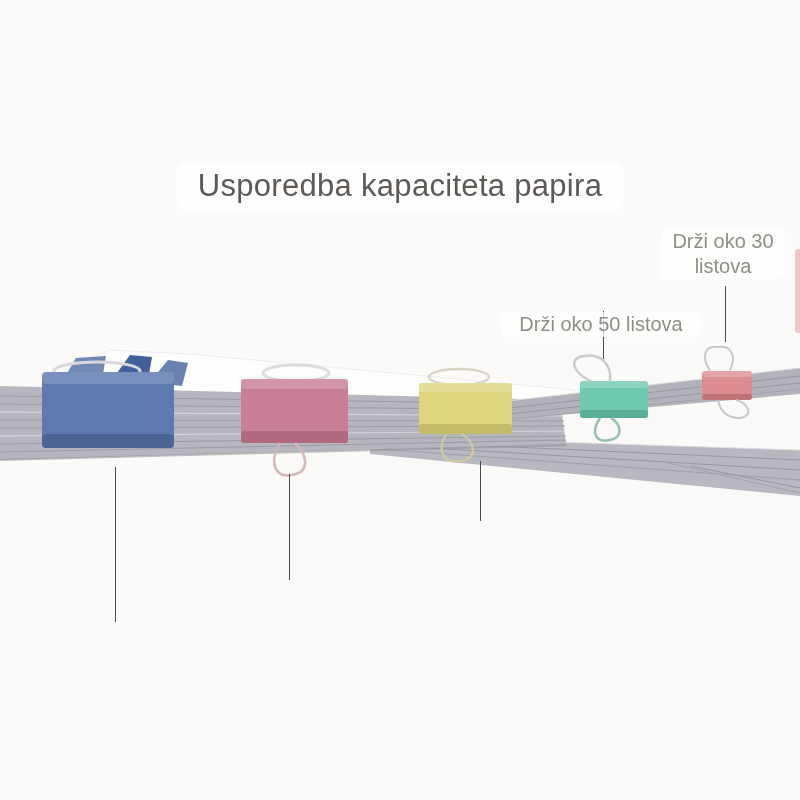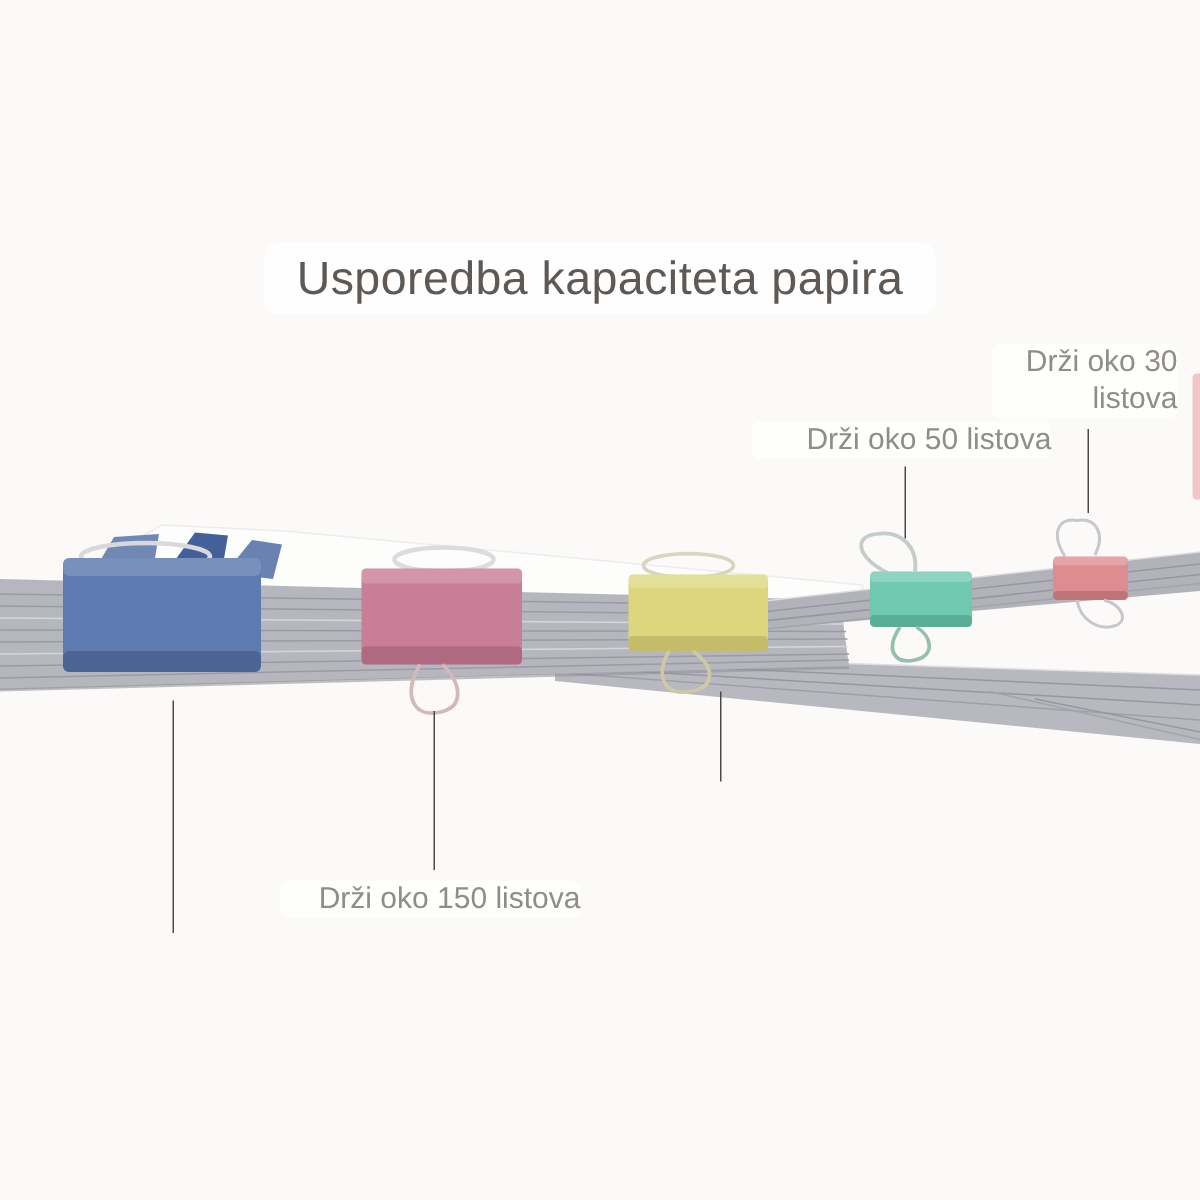--- a/index.html
+++ b/index.html
@@ -12,23 +12,23 @@
   .title{
     position:absolute;top:141px;left:0;width:800px;text-align:center;
     font-size:31px;font-weight:400;color:#5e5955;letter-spacing:.3px;
   }
   .title span{
     display:inline-block;background:rgba(255,255,255,.8);
     border-radius:10px;padding:6px 22px;
   }
   .annot-text{
     position:absolute;color:#8f8c89;font-size:20px;line-height:25px;
-    text-align:right;background:rgba(255,255,255,.72);border-radius:6px;
+    text-align:center;background:rgba(255,255,255,.72);border-radius:6px;
   }
-  .nowrap{white-space:nowrap;}
+  .nowrap{white-space:nowrap;margin-top:31px;}
   .leader{position:absolute;width:1px;background:#4a4a4a;}
   .illus{position:absolute;left:0;top:0;}
   .edge-accent{
     position:absolute;left:795px;top:249px;width:5px;height:84px;
     border-radius:3px 0 0 3px;background:#f2c6c8;
   }
 </style>
 </head>
 <body>
 
@@ -110,21 +110,20 @@
       <rect x="702" y="371" width="50" height="29" rx="3" fill="#dd8c90"></rect>
       <rect x="702" y="371" width="50" height="6" rx="3" fill="#ffffff" opacity=".22"></rect>
       <rect x="702" y="394" width="50" height="6" rx="3" fill="#7c3a3e" opacity=".3"></rect>
       <path d="M718,400 C720,413 732,421 744,417 C753,413 747,403 736,400" stroke="#c8c8cc" stroke-width="2" fill="none"></path>
     </g>
   </svg>
 
   <div class="leader" style="left:115px;top:467px;height:155px;"></div>
 
   <div class="leader" style="left:289px;top:474px;height:106px;"></div>
-  <div class="annot-text nowrap" style="left:187px;top:587px;width:200px;">Drži oko 150 listova</div>
 
   <div class="leader" style="left:480px;top:461px;height:60px;"></div>
 
   <div class="leader" style="left:603px;top:311px;height:48px;"></div>
   <div class="annot-text nowrap" style="left:501px;top:281px;width:200px;">Drži oko 50 listova</div>
 
   <div class="leader" style="left:725px;top:286px;height:56px;"></div>
   <div class="annot-text" style="left:661px;top:229px;width:124px;">Drži oko 30 listova</div>
 
   <div class="edge-accent"></div>

